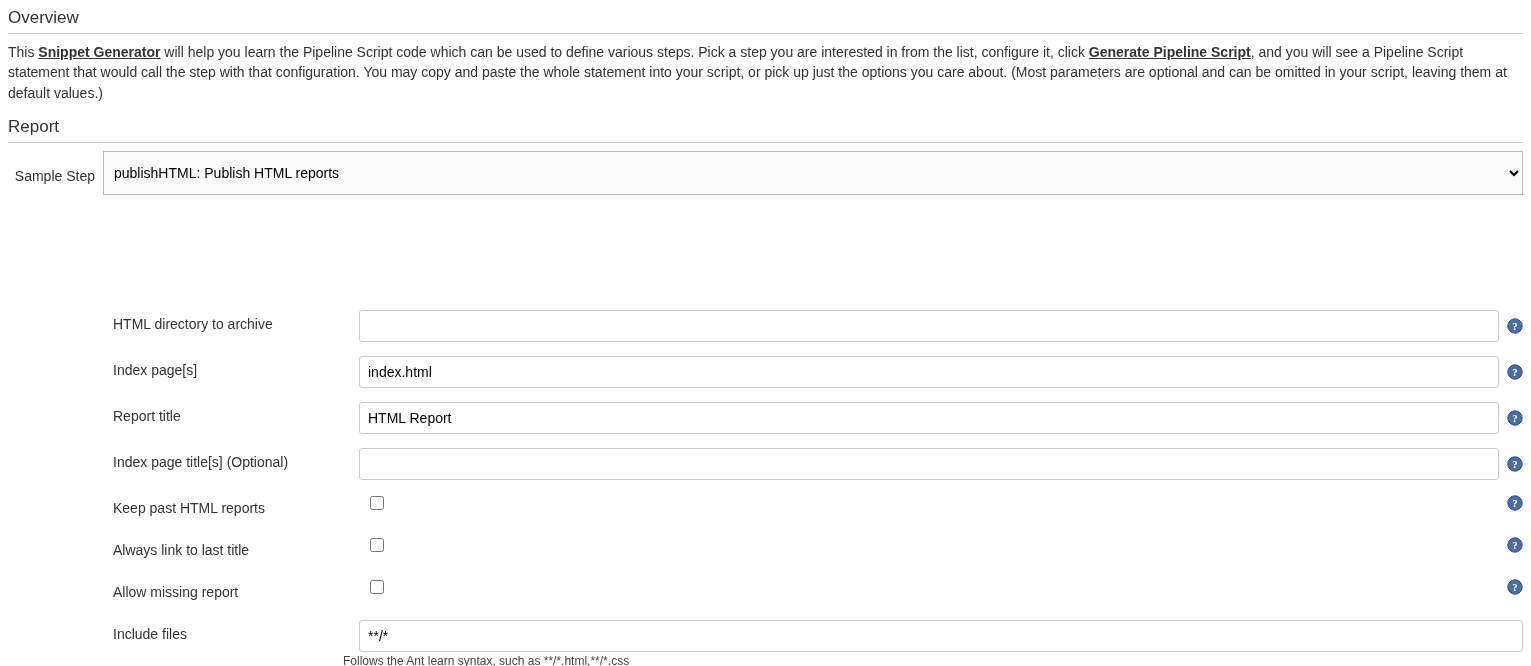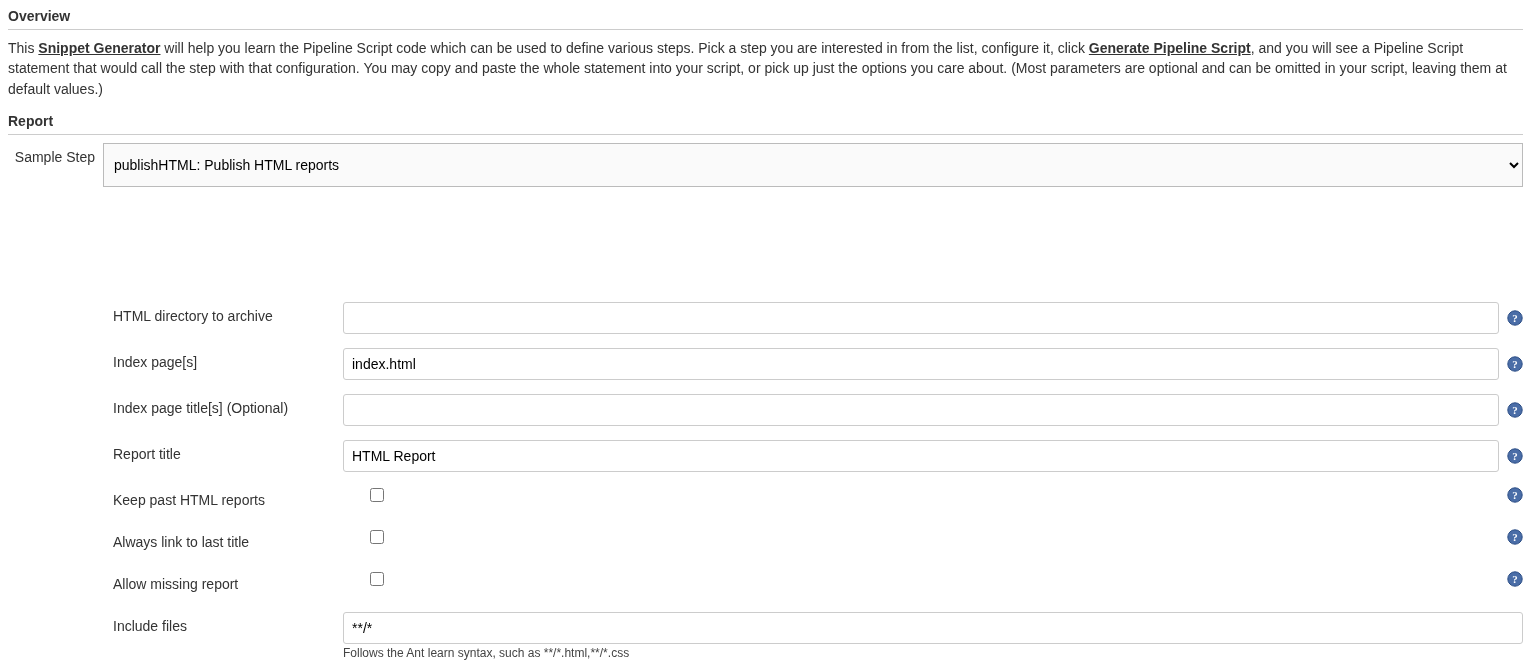--- a/index.html
+++ b/index.html
@@ -5,37 +5,37 @@
     * { box-sizing: border-box; }
     body {
       margin: 0;
       padding: 8px;
       font-family: Helvetica, Arial, sans-serif;
       font-size: 14px;
       color: #333;
       background: #fff;
     }
     .section-title {
-      font-weight: bold;
-      font-size: 14px;
+      font-weight: normal;
+      font-size: 17px;
       padding-bottom: 5px;
       border-bottom: 1px solid #ccc;
       margin-bottom: 8px;
     }
     .overview-text {
       font-size: 14px;
       line-height: 1.45;
       margin-bottom: 14px;
     }
     .overview-text b { font-weight: bold; text-decoration: underline; }
     .steps-section { margin-top: 2px; }
 
     .row {
       display: flex;
-      align-items: flex-start;
+      align-items: center;
       margin-bottom: 6px;
     }
     .label-col {
       width: 95px;
       text-align: right;
       padding-right: 8px;
       padding-top: 6px;
       font-size: 14px;
       flex-shrink: 0;
     }
@@ -74,20 +74,21 @@
       position: relative;
     }
     .config-field input[type="text"] {
       flex: 1;
       height: 32px;
       font-size: 14px;
       border: 1px solid #ccc;
       border-radius: 3px;
       padding: 4px 8px;
       background: #fff;
+      margin-left: 16px;
     }
     .config-field input[type="checkbox"] {
       width: 14px;
       height: 14px;
       margin-top: 2px;
     }
     .help-icon {
       width: 16px;
       height: 16px;
       margin-left: 8px;
@@ -165,35 +166,35 @@
       <input type="text" value="index.html" style="">
       <span class="help-icon">
           <svg width="16" height="16">
             <use href="#help-q"></use>
           </svg>
         </span>
     </div>
   </div>
 
   <div class="config-row">
+    <div class="config-label">Report title</div>
+    <div class="config-field">
+      <input type="text" value="HTML Report" style="">
+      <span class="help-icon">
+          <svg width="16" height="16">
+            <use href="#help-q"></use>
+          </svg>
+        </span>
+    </div>
+  </div>
+
+  <div class="config-row">
     <div class="config-label">Index page title[s] (Optional)</div>
     <div class="config-field">
       <input type="text" value="" style="">
-      <span class="help-icon">
-          <svg width="16" height="16">
-            <use href="#help-q"></use>
-          </svg>
-        </span>
-    </div>
-  </div>
-
-  <div class="config-row">
-    <div class="config-label">Report title</div>
-    <div class="config-field">
-      <input type="text" value="HTML Report" style="">
       <span class="help-icon">
           <svg width="16" height="16">
             <use href="#help-q"></use>
           </svg>
         </span>
     </div>
   </div>
 
   <div class="config-row narrow" style="margin-bottom:12px;">
     <div class="config-label">Keep past HTML reports</div>

